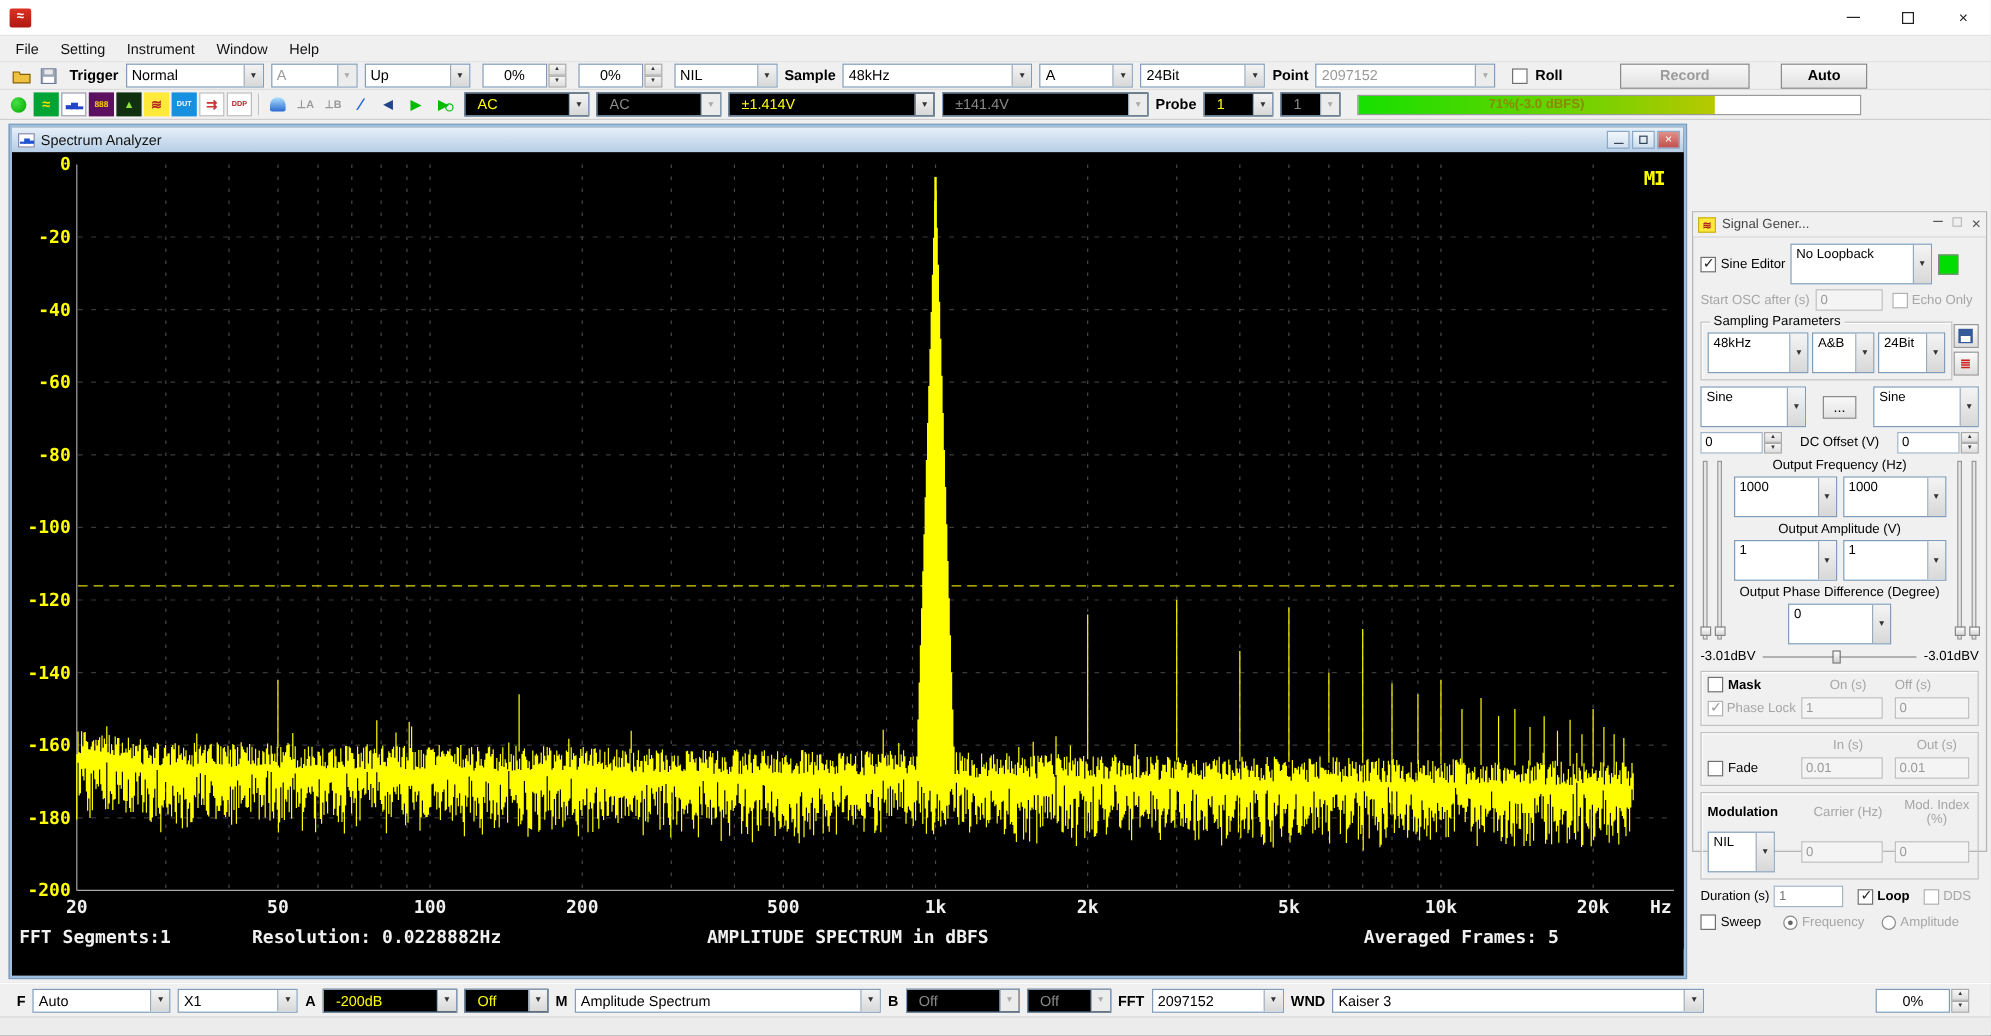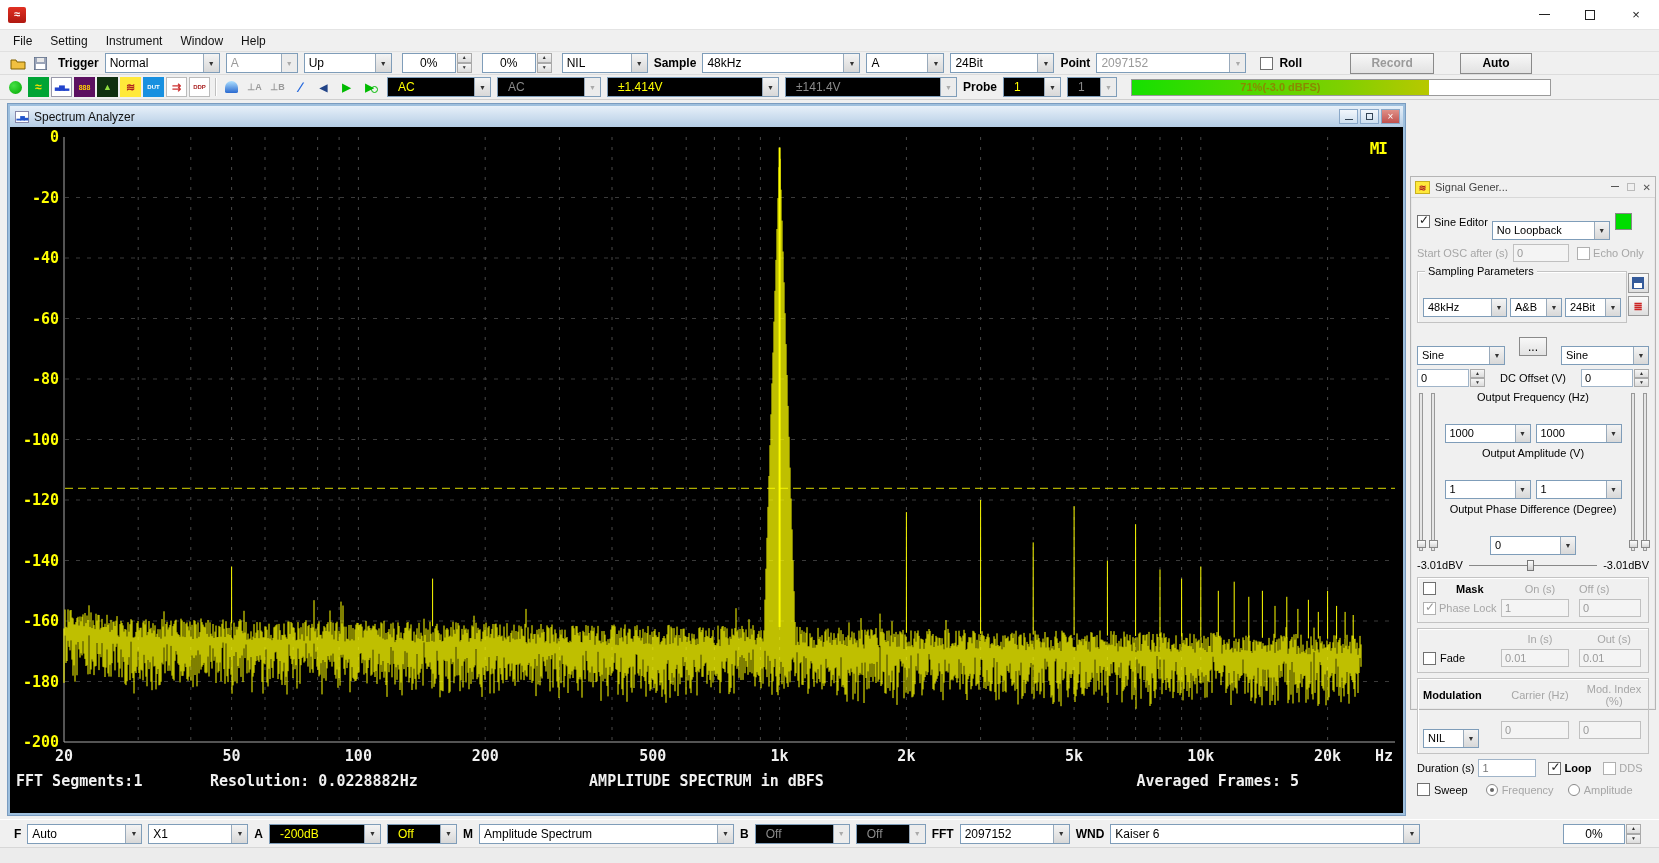--- a/index.html
+++ b/index.html
@@ -112,21 +112,21 @@
   .sg-btns{margin-left:auto;display:flex;gap:8px;color:#555;}
   .sg-btn{font-size:10px;}
   .sg-btn .mini{display:inline-block;width:8px;border-bottom:1px solid #555;vertical-align:4px;}
   .sg-btn .maxi{display:inline-block;width:8px;height:8px;border:1px solid #bbb;}
   .sg-body{padding:5px 6px;}
   .sg-row{display:flex;align-items:center;margin-bottom:4px;}
   .sg-row label{margin:0 4px;}
   .dimtext{color:#a6a6a6;}
   .input{height:18px;background:#fff;border:1px solid #a0b4c8;padding:0 3px;line-height:16px;}
   .input.dim{background:#f4f4f4;color:#9a9a9a;border-color:#c0c0c0;}
-  .combo.sm{height:19px;margin-top:18px;}
+  .combo.sm{height:34px;}
   .combo.sm .val{font-size:11px;line-height:17px;}
   .combo.sm .drop{width:15px;}
   .greenbtn{width:17px;height:17px;background:#00dd00;border:1px solid #888;margin-left:5px;}
   .groupbox{border:1px solid #c3c3c3;box-shadow:1px 1px 0 #fff inset;position:relative;padding:8px 5px 5px;margin-bottom:5px;}
   .groupbox .legend{position:absolute;top:-7px;left:7px;background:#f0f0f0;padding:0 3px;}
   .samp-wrap{display:flex;margin:9px 0 5px;}
   .samp-side{width:26px;display:flex;flex-direction:column;gap:3px;align-items:center;justify-content:flex-start;padding-top:2px;}
   .sidebtn{width:21px;height:20px;background:linear-gradient(180deg,#fafafa,#dedede);border:1px solid #999;
       display:flex;align-items:center;justify-content:center;}
   .floppy{width:12px;height:12px;background:#345a9a;position:relative;}
@@ -232,21 +232,21 @@
         <span class="val">24Bit</span>
         <span class="drop">▼</span>
       </div>
     <span class="tb-label">Point</span>
     <div class="combo dim" style="width:150px">
         <span class="val">2097152</span>
         <span class="drop">▼</span>
       </div>
     <span class="cb" style="margin-left:14px"></span>
     <span class="tb-label">Roll</span>
-    <div class="pushbtn dim" style="margin-left:42px;width:84px;justify-content:center">
+    <div class="pushbtn dim" style="margin-left:42px;width:108px;justify-content:center">
         <span>Record</span>
       </div>
     <div class="pushbtn" style="margin-left:26px;width:72px;justify-content:center">
         <span>Auto</span>
       </div>
   </div>
 
   <div class="toolbar tb2">
     <span id="iconstrip" style="display:flex;align-items:center">
         <span class="tbicon oscilloscope-icon"></span>
@@ -546,21 +546,21 @@
         </div>
         <div class="levelrow">
           <span>-3.01dBV</span>
           <span class="hslider">
               <span class="hh"></span>
             </span>
           <span>-3.01dBV</span>
         </div>
         <div class="groupbox">
           <div class="grid3" style="margin-top:-4px">
-            <span style="display:flex;align-items:center;gap:20px">
+            <span style="display:flex;align-items:center;gap:4px">
                 <span class="cb"></span>
                 <b>Mask</b>
               </span>
             <span class="dimtext" style="text-align:center">On (s)</span>
             <span class="dimtext" style="text-align:left">Off (s)</span>
             <span style="display:flex;align-items:center;gap:3px">
                 <span class="cb dim checked"></span>
                 <span class="dimtext">Phase Lock</span>
               </span>
             <span class="input dim" style="width:68px">1</span>
@@ -646,21 +646,21 @@
         <span class="val">Off</span>
         <span class="drop">▼</span>
       </div>
     <span class="tb-label">FFT</span>
     <div class="combo" style="width:110px">
         <span class="val">2097152</span>
         <span class="drop">▼</span>
       </div>
     <span class="tb-label">WND</span>
     <div class="combo" style="width:310px">
-        <span class="val">Kaiser 6</span>
+        <span class="val">Kaiser 3</span>
         <span class="drop">▼</span>
       </div>
     <div class="spin" style="margin-left:auto;margin-right:18px">
         <span class="val" style="width:62px">0%</span>
         <span class="btns">
           <span>▲</span>
           <span>▼</span>
         </span>
       </div>
   </div>

